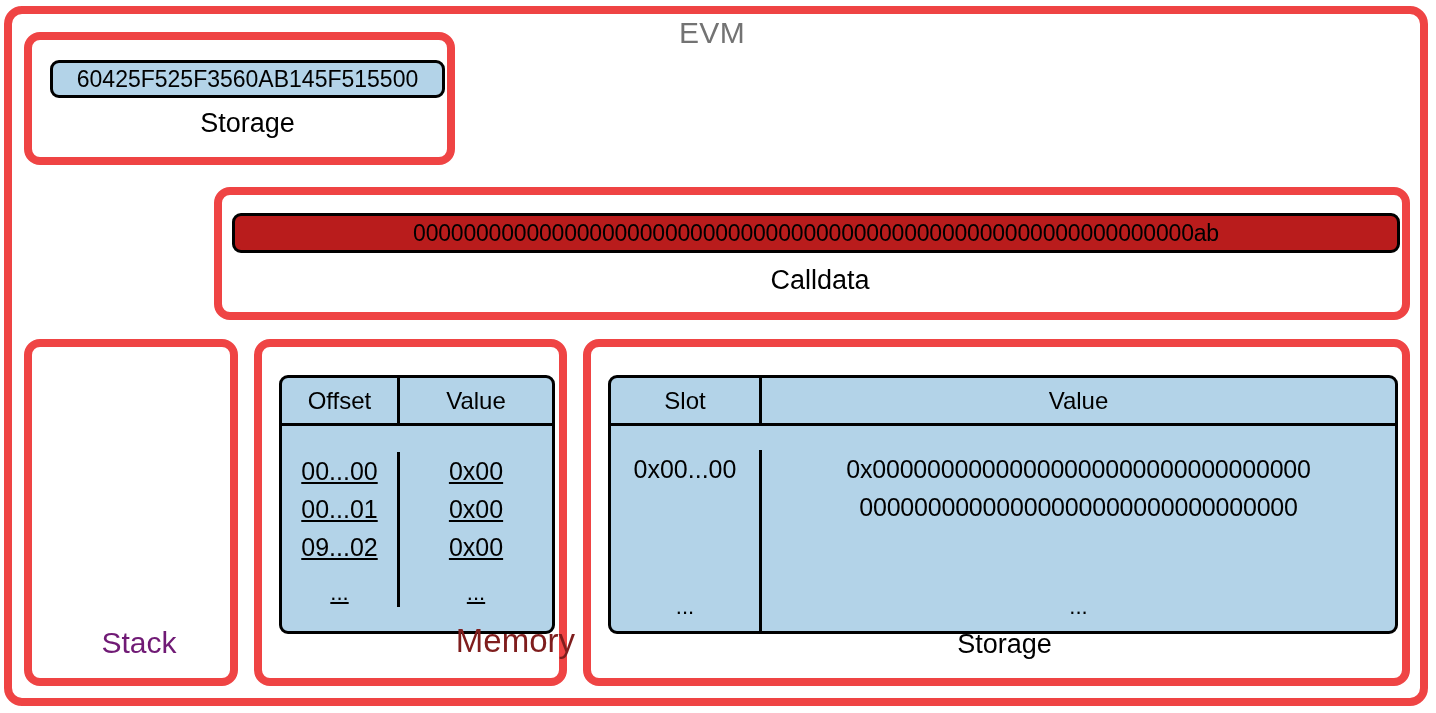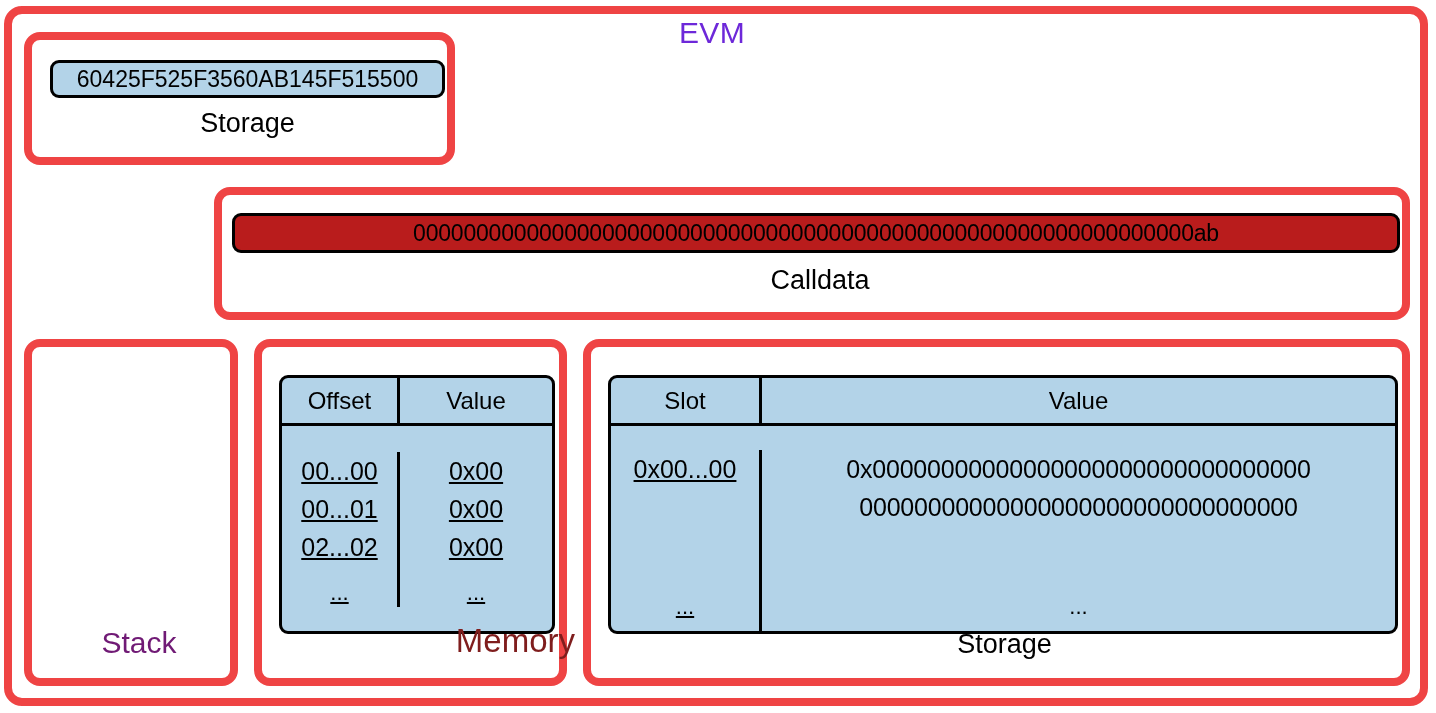--- a/index.html
+++ b/index.html
@@ -33,21 +33,21 @@
     border-radius: 18px;
   }
 
   #evm-title {
     position: absolute;
     left: 0;
     top: 18px;
     width: 1424px;
     text-align: center;
     font-size: 30px;
-    color: #6d28d9;
+    color: #737373;
     line-height: 1;
     letter-spacing: 0.3px;
   }
 
   
   #bytecode-panel {
     left: 24px;
     top: 32px;
     width: 431px;
     height: 133px;
@@ -248,21 +248,21 @@
     padding-top: 24px;
     height: 100%;
     box-sizing: border-box;
   }
   #storage-body .st-col {
     box-sizing: border-box;
     display: flex;
     flex-direction: column;
     align-items: center;
   }
-  #storage-body .st-col.col-a { width: 151px; text-decoration: underline; }
+  #storage-body .st-col.col-a { width: 151px; }
   #storage-body .st-col.col-b { width: 633px; }
   .st-slot {
     font-size: 25px;
     line-height: 38px;
     color: #000000;
     text-align: center;
   }
   .st-value {
     font-size: 25px;
     line-height: 38px;
@@ -310,21 +310,21 @@
 <div class="box" id="memory-panel">
   <div class="data-table" id="memory-table">
     <div class="tbl-row tbl-head">
       <div class="tbl-cell col-a tbl-div">Offset</div>
       <div class="tbl-cell col-b">Value</div>
     </div>
     <div id="memory-body">
       <div class="mem-col col-a tbl-div">
         <div class="mem-item">00...00</div>
         <div class="mem-item">00...01</div>
-        <div class="mem-item">02...02</div>
+        <div class="mem-item">09...02</div>
         <div class="mem-item gap">...</div>
       </div>
       <div class="mem-col col-b">
         <div class="mem-item">0x00</div>
         <div class="mem-item">0x00</div>
         <div class="mem-item">0x00</div>
         <div class="mem-item gap">...</div>
       </div>
     </div>
   </div>

